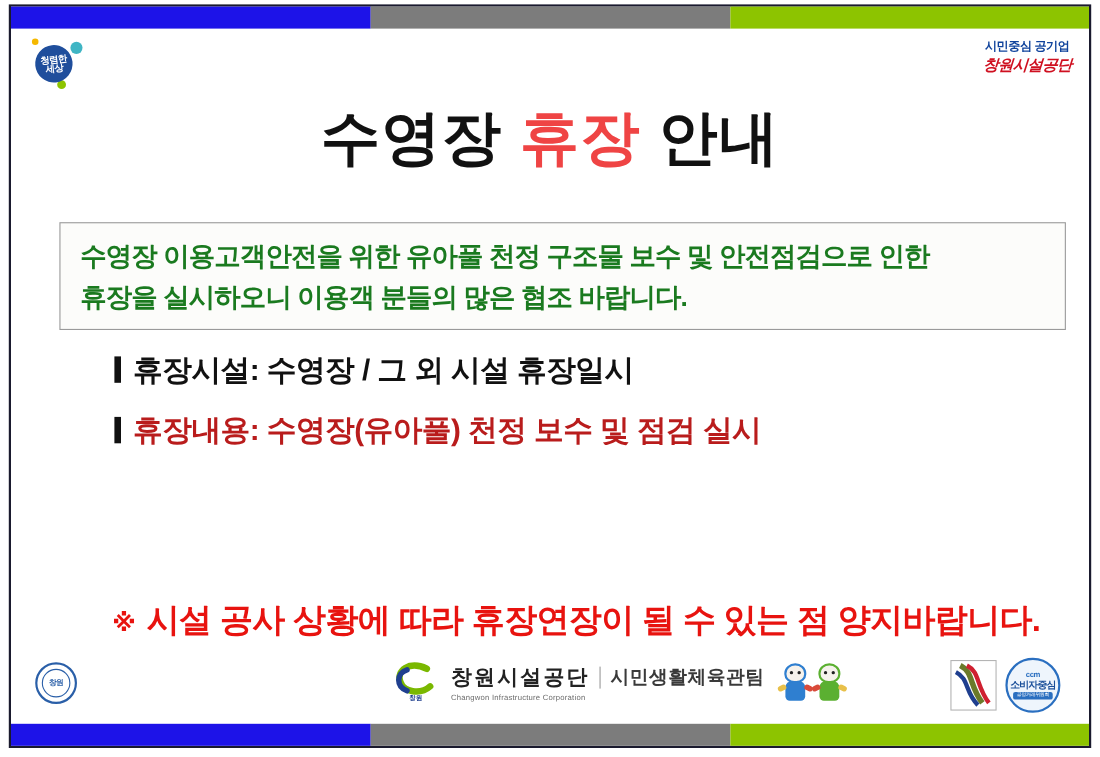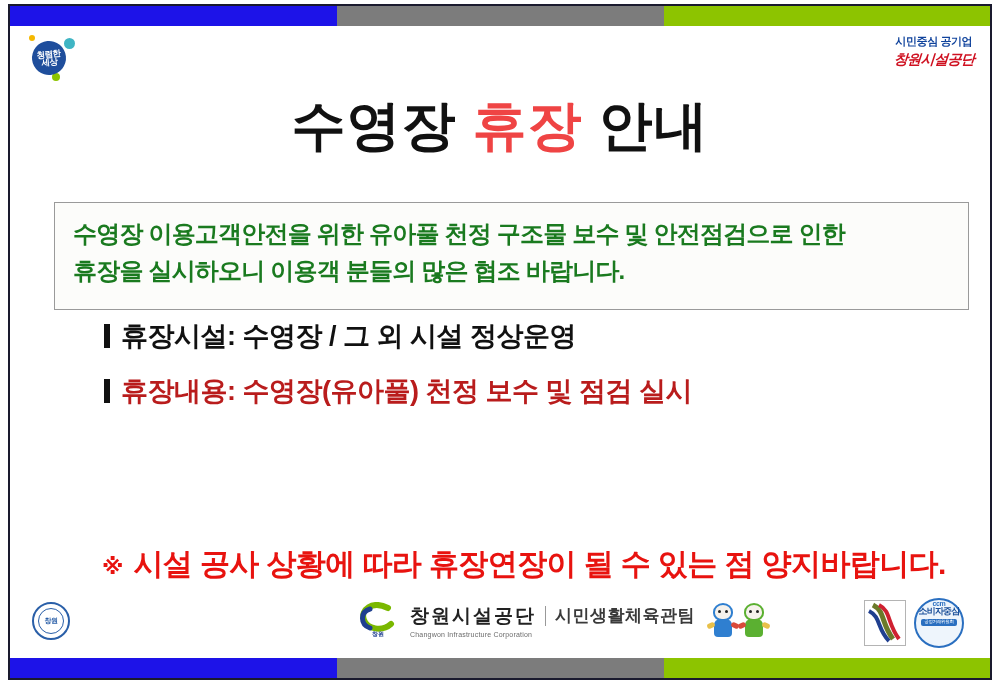--- a/index.html
+++ b/index.html
@@ -124,21 +124,21 @@
   
   .notice-box {
     position: absolute;
     left: 44px;
     top: 196px;
     width: 915px;
     min-height: 96px;
     border: 1px solid #9a9a9a;
     background: #fcfcfa;
     box-sizing: border-box;
-    padding: 12px 16px 20px 18px;
+    padding: 12px 16px 10px 18px;
   }
   .notice-text {
     font-size: 24px;
     font-weight: bold;
     color: #1a7a1f;
     line-height: 1.55;
     letter-spacing: -0.8px;
   }
 
   
@@ -334,20 +334,21 @@
   }
   .cert-ccm {
     width: 46px;
     height: 46px;
     border-radius: 50%;
     border: 2px solid #2a6fc0;
     background: #eef5fc;
     display: flex;
     flex-direction: column;
     align-items: center;
+    justify-content: center;
     line-height: 1.05;
   }
   .ccm-top {
     font-size: 7px;
     font-weight: bold;
     color: #2a6fc0;
     letter-spacing: -0.3px;
   }
   .ccm-mid {
     font-size: 9px;
@@ -402,21 +403,21 @@
     </div>
 
     <div class="notice-box">
       <div class="notice-text">수영장 이용고객안전을 위한 유아풀 천정 구조물 보수 및 안전점검으로 인한</div>
       <div class="notice-text">휴장을 실시하오니 이용객 분들의 많은 협조 바랍니다.</div>
     </div>
 
     <div class="info-list">
       <div class="info-row">
         <div class="bullet"></div>
-        <div class="info-text c-black">휴장시설: 수영장 / 그 외 시설 정상운영</div>
+        <div class="info-text c-black">휴장시설: 수영장 / 그 외 시설 휴장일시</div>
       </div>
       <div class="info-row">
         <div class="bullet"></div>
         <div class="info-text c-navy">휴장내용: 수영장(유아풀) 천정 보수 및 점검 실시</div>
       </div>
     </div>
 
     <div class="note-row">
       <div class="note-mark">※</div>
       <div class="note-text">시설 공사 상황에 따라 휴장연장이 될 수 있는 점 양지바랍니다.</div>

